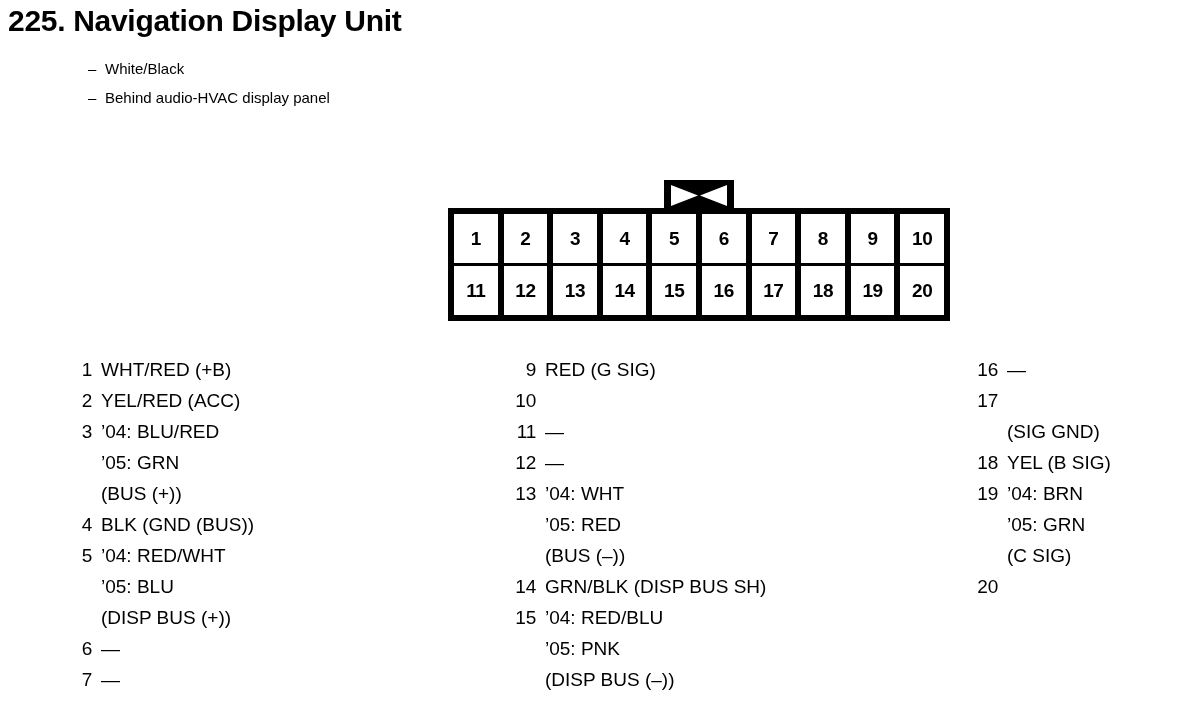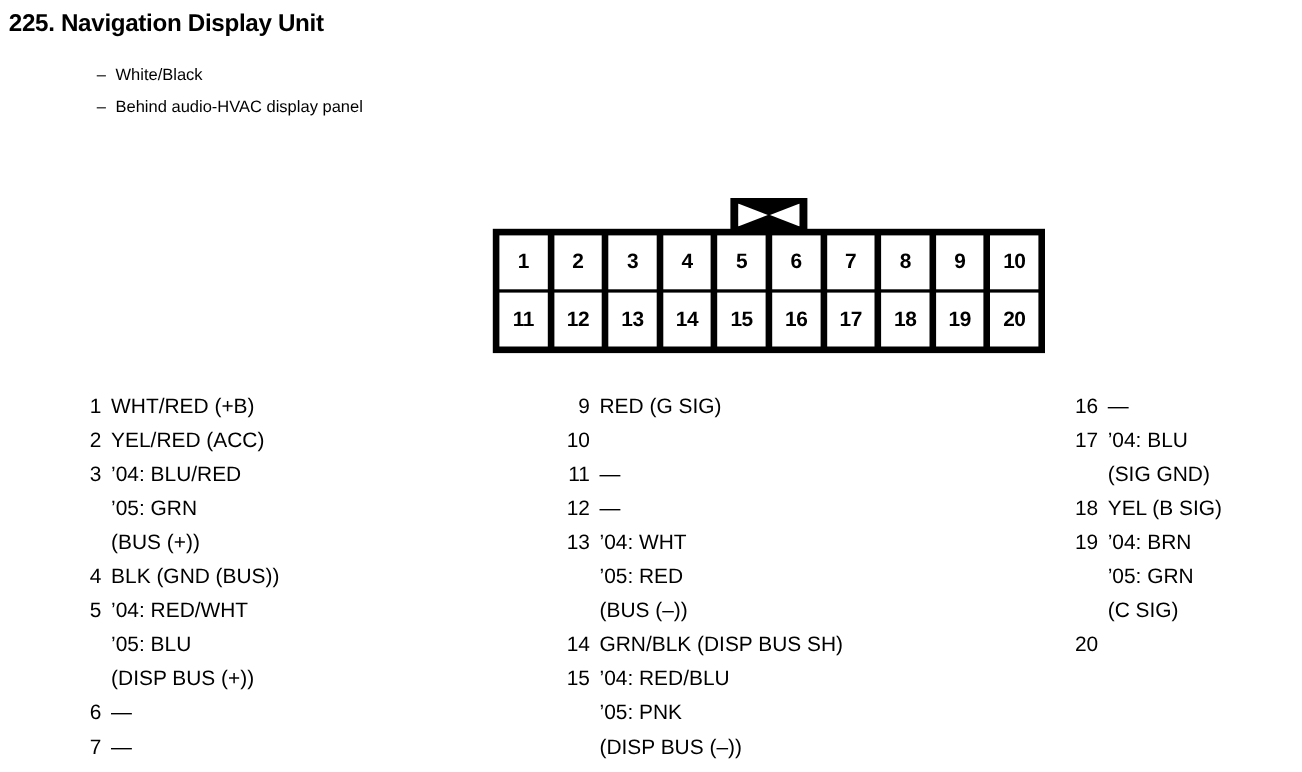--- a/index.html
+++ b/index.html
@@ -15,21 +15,21 @@
     font-family: "Liberation Sans", sans-serif;
     color: #000000;
     -webkit-font-smoothing: none;
   }
 
   
   #page-title {
     position: absolute;
     left: 8px;
     top: 4px;
-    font-size: 22px;
+    font-size: 30px;
     font-weight: bold;
     letter-spacing: -0.3px;
     white-space: nowrap;
     line-height: 34px;
   }
   #subtitle-list {
     position: absolute;
     left: 88px;
     top: 54px;
     font-size: 15px;
@@ -308,21 +308,20 @@
 <div id="legend-col-3" class="legend-col">
     <div class="legend-entry">
       <div class="legend-line">
         <span class="legend-num">16</span>
         <span class="legend-text">—</span>
       </div>
     </div>
     <div class="legend-entry">
       <div class="legend-line">
         <span class="legend-num">17</span>
-        <span class="legend-text">’04: BLU</span>
       </div>
       <div class="legend-line continuation">
         <span class="legend-num">17</span>
         <span class="legend-text">(SIG GND)</span>
       </div>
     </div>
     <div class="legend-entry">
       <div class="legend-line">
         <span class="legend-num">18</span>
         <span class="legend-text">YEL (B SIG)</span>

